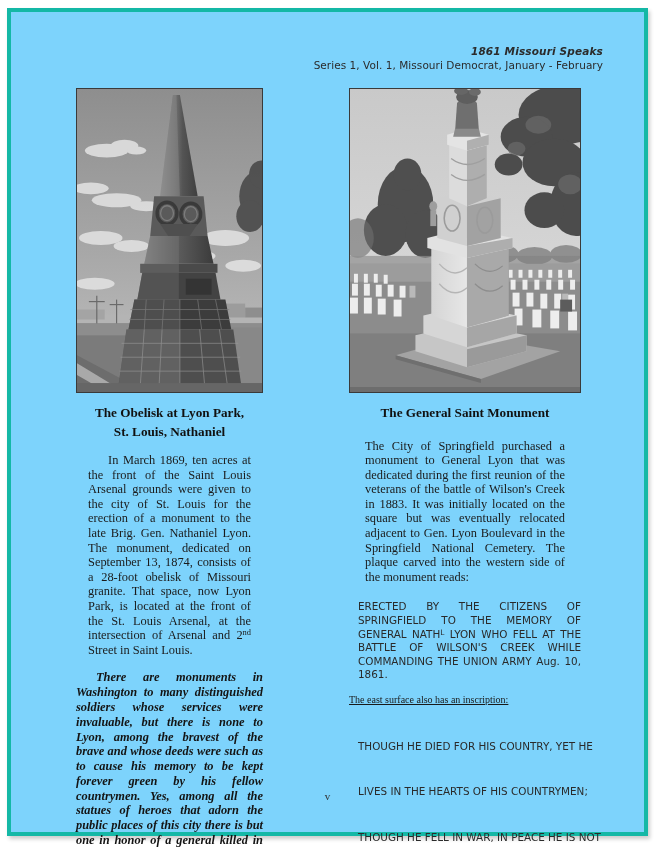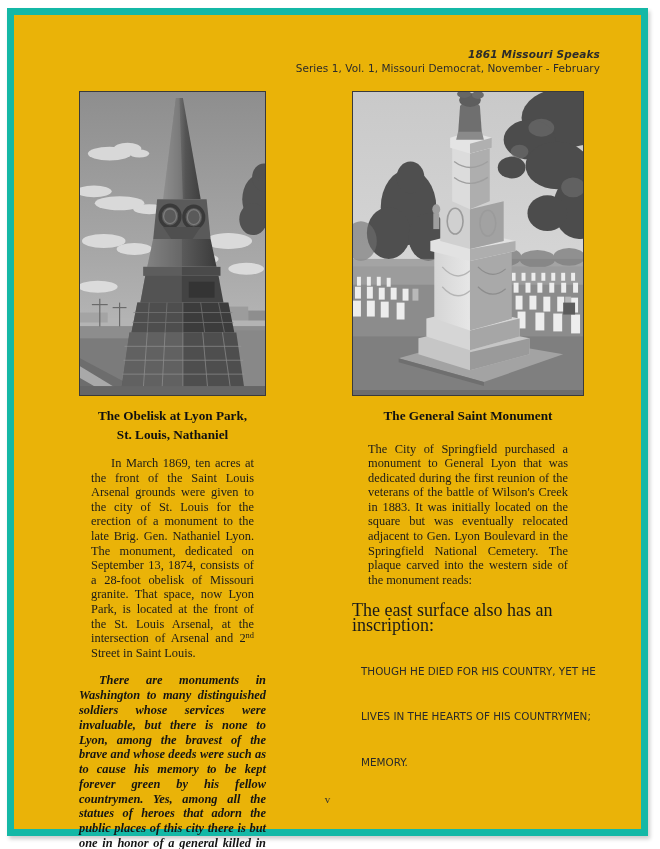--- a/index.html
+++ b/index.html
@@ -20,22 +20,22 @@
     background: #ffffff;
     overflow: hidden;
   }
   
   .page {
     position: absolute;
     left: 7px;
     top: 8px;
     width: 641px;
     height: 828px;
-    background: #eab308;
-    border: 7px solid #14b8a6;
+    background: #7dd3fc;
+    border: 4px solid #14b8a6;
     box-shadow: 2px 3px 4px rgba(0,0,0,0.20);
     box-sizing: border-box;
   }
   .page-inner {
     position: absolute;
     left: 0; top: 0; right: 0; bottom: 0;
   }
 
   
   .runhead {
@@ -117,21 +117,21 @@
     text-align: justify;
     font-weight: bold;
     font-style: italic;
     line-height: 14.8px;
     font-size: 12.4px;
     text-indent: 20px;
     color: #141414;
   }
 
   p.lead { margin: 16px; }
-  p.subtext { margin: 11px 0 0 0; font-size: 18px; line-height: 14.6px; }
+  p.subtext { margin: 11px 0 0 0; font-size: 10px; line-height: 14.6px; text-decoration: underline; }
 
   .inscription {
     margin: 5px 0 0 9px;
     font-family: "DejaVu Sans", sans-serif;
     font-size: 10.4px;
     line-height: 13.6px;
     color: #2a2a2a;
     text-align: justify;
     text-justify: inter-word;
   }
@@ -152,21 +152,21 @@
 </style>
 </head>
 <body>
 
 <div class="viewport">
   <div class="page">
     <div class="page-inner">
 
       <div class="runhead">
         <div class="line1">1861 Missouri Speaks</div>
-        <div class="line2">Series 1, Vol. 1, Missouri Democrat, November - February</div>
+        <div class="line2">Series 1, Vol. 1, Missouri Democrat, January - February</div>
       </div>
 
       <div class="figures">
 
         <div class="figure fig-left">
           <svg viewBox="0 0 187 305" preserveAspectRatio="none">
             <defs>
               <linearGradient id="skyL" x1="0" y1="0" x2="0" y2="1">
                 <stop offset="0%" stop-color="#8e8e8e"></stop>
                 <stop offset="55%" stop-color="#a8a8a8"></stop>
@@ -445,24 +445,26 @@
         </div>
         <p class="body indent"><span>In March 1869, ten acres at the front of the Saint Louis Arsenal grounds were given to the city of St. Louis for the erection of a monument to the late Brig. Gen. Nathaniel Lyon. The monument, dedicated on September 13, 1874, consists of a 28-foot obelisk of Missouri granite. That space, now Lyon Park, is located at the front of the St. Louis Arsenal, at the intersection of Arsenal and 2</span><sup>nd</sup><span> Street in Saint Louis.</span></p>
         <p class="quote"><span>There are monuments in Washington to many distinguished soldiers whose services were invaluable, but there is none to Lyon, among the bravest of the brave and whose deeds were such as to cause his memory to be kept forever green by his fellow countrymen. Yes, among all the statues of heroes that adorn the public places of this city there is but one in honor of a general killed in battle. This, it seems to me, is a reproach which should not rest upon us forever.</span> </p>
       </div>
 
       <div class="col col-right">
         <div class="caption">
           <span class="l">The General Saint Monument</span>
         </div>
         <p class="body lead">The City of Springfield purchased a monument to General Lyon that was dedicated during the first reunion of the veterans of the battle of Wilson's Creek in 1883. It was initially located on the square but was eventually relocated adjacent to Gen. Lyon Boulevard in the Springfield National Cemetery. The plaque carved into the western side of the monument reads:</p>
+        <div class="inscription"><span>ERECTED BY THE CITIZENS OF SPRINGFIELD TO THE MEMORY OF GENERAL NATH</span><sup>L</sup><span> LYON WHO FELL AT THE BATTLE OF WILSON'S CREEK WHILE COMMANDING THE UNION ARMY Aug. 10, 1861.</span></div>
         <p class="subtext">The east surface also has an inscription:</p>
         <div class="inscription second">
           <span class="ln">THOUGH HE DIED FOR HIS COUNTRY, YET HE</span>
           <span class="ln">LIVES IN THE HEARTS OF HIS COUNTRYMEN;</span>
+          <span class="ln">THOUGH HE FELL IN WAR, IN PEACE HE IS NOT</span>
           <span class="ln">MEMORY.</span>
         </div>
       </div>
 
       <div class="folio">v</div>
 
     </div>
   </div>
 </div>
 

